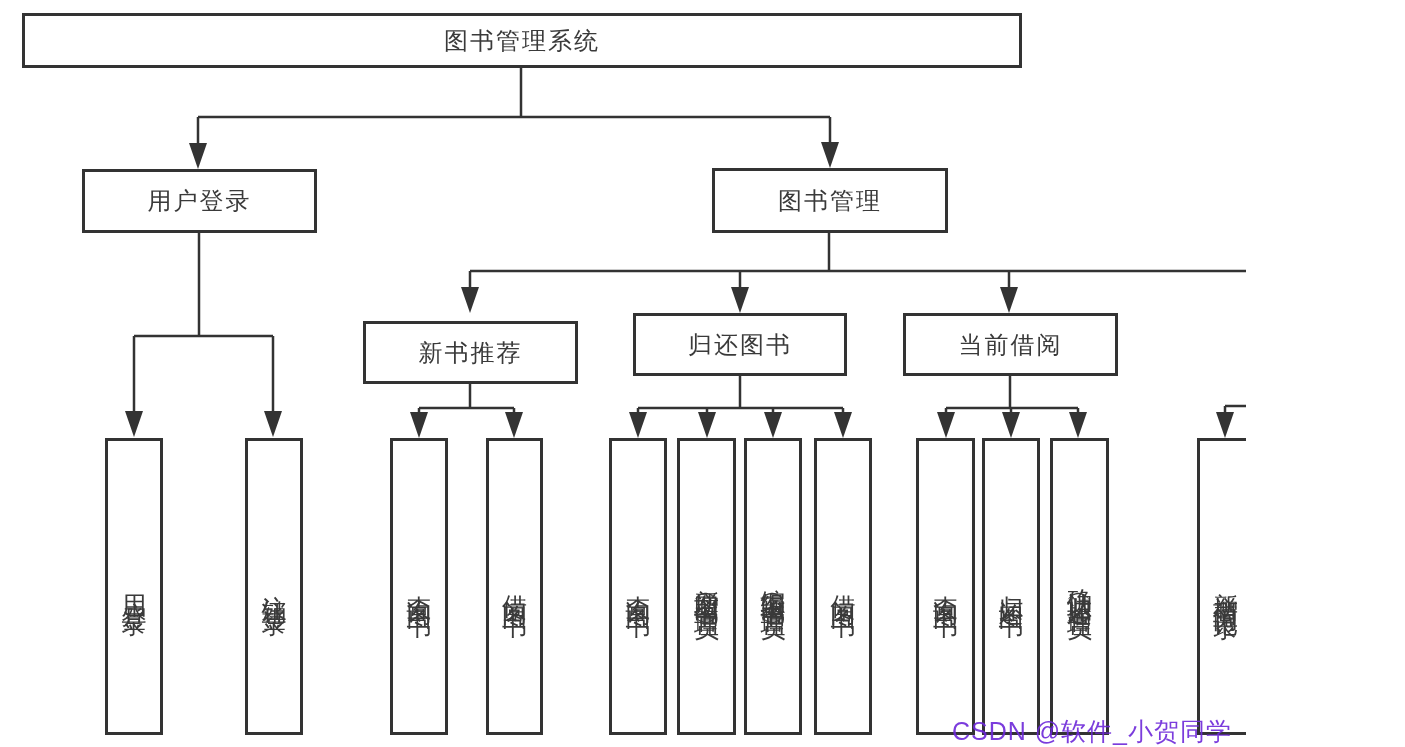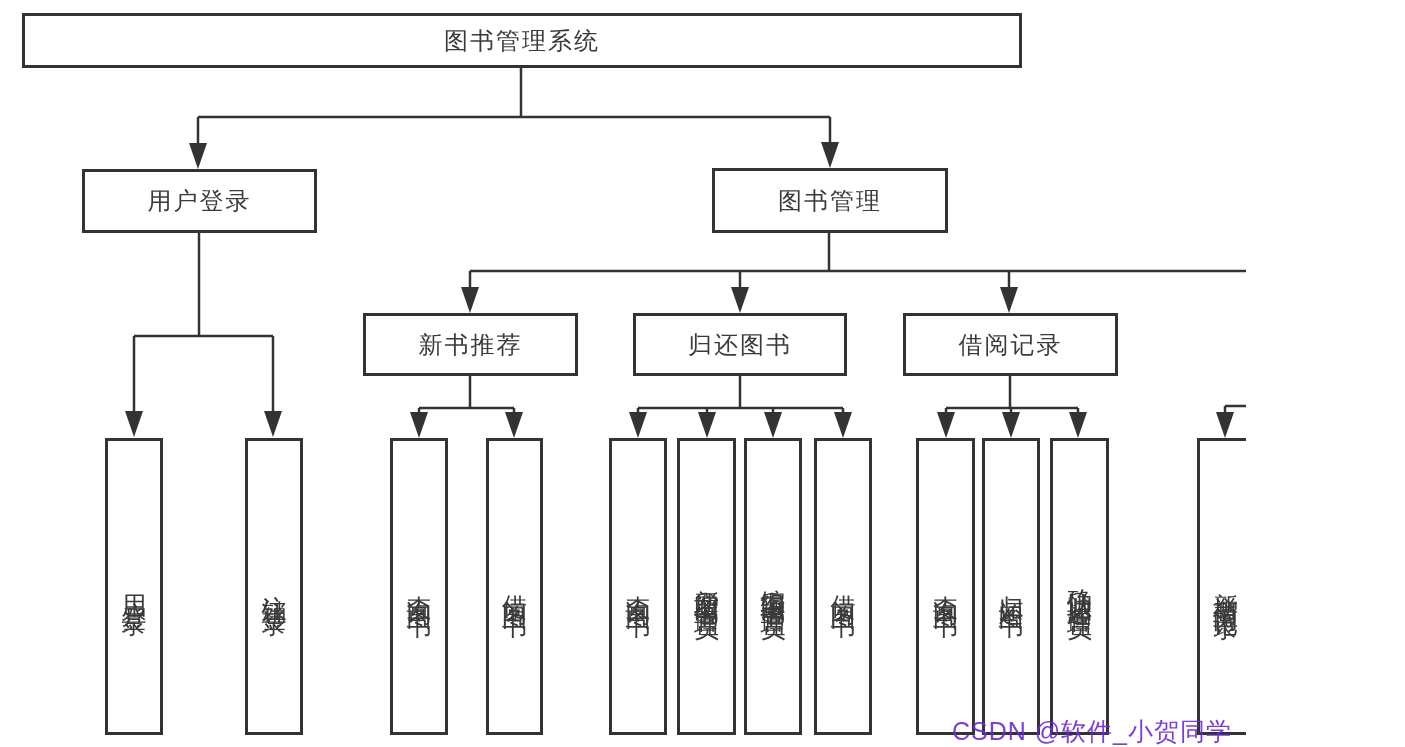--- a/index.html
+++ b/index.html
@@ -90,28 +90,28 @@
     <span class="hlabel">图书管理系统</span>
   </div>
 
   <div class="box" style="left:82px;top:169px;width:235px;height:64px">
     <span class="hlabel">用户登录</span>
   </div>
   <div class="box" style="left:712px;top:168px;width:236px;height:65px">
     <span class="hlabel">图书管理</span>
   </div>
 
-  <div class="box" style="left:363px;top:313px;width:215px;height:63px">
+  <div class="box" style="left:363px;top:321px;width:215px;height:63px">
     <span class="hlabel">新书推荐</span>
   </div>
   <div class="box" style="left:633px;top:313px;width:214px;height:63px">
     <span class="hlabel">归还图书</span>
   </div>
   <div class="box" style="left:903px;top:313px;width:215px;height:63px">
-    <span class="hlabel">借阅记录</span>
+    <span class="hlabel">当前借阅</span>
   </div>
 
   <div class="box leaf" style="left:105px;width:58px">
     <span class="vlabel">用户登录</span>
   </div>
   <div class="box leaf" style="left:245px;width:58px">
     <span class="vlabel">注销登录</span>
   </div>
 
   <div class="box leaf" style="left:390px;width:58px">

